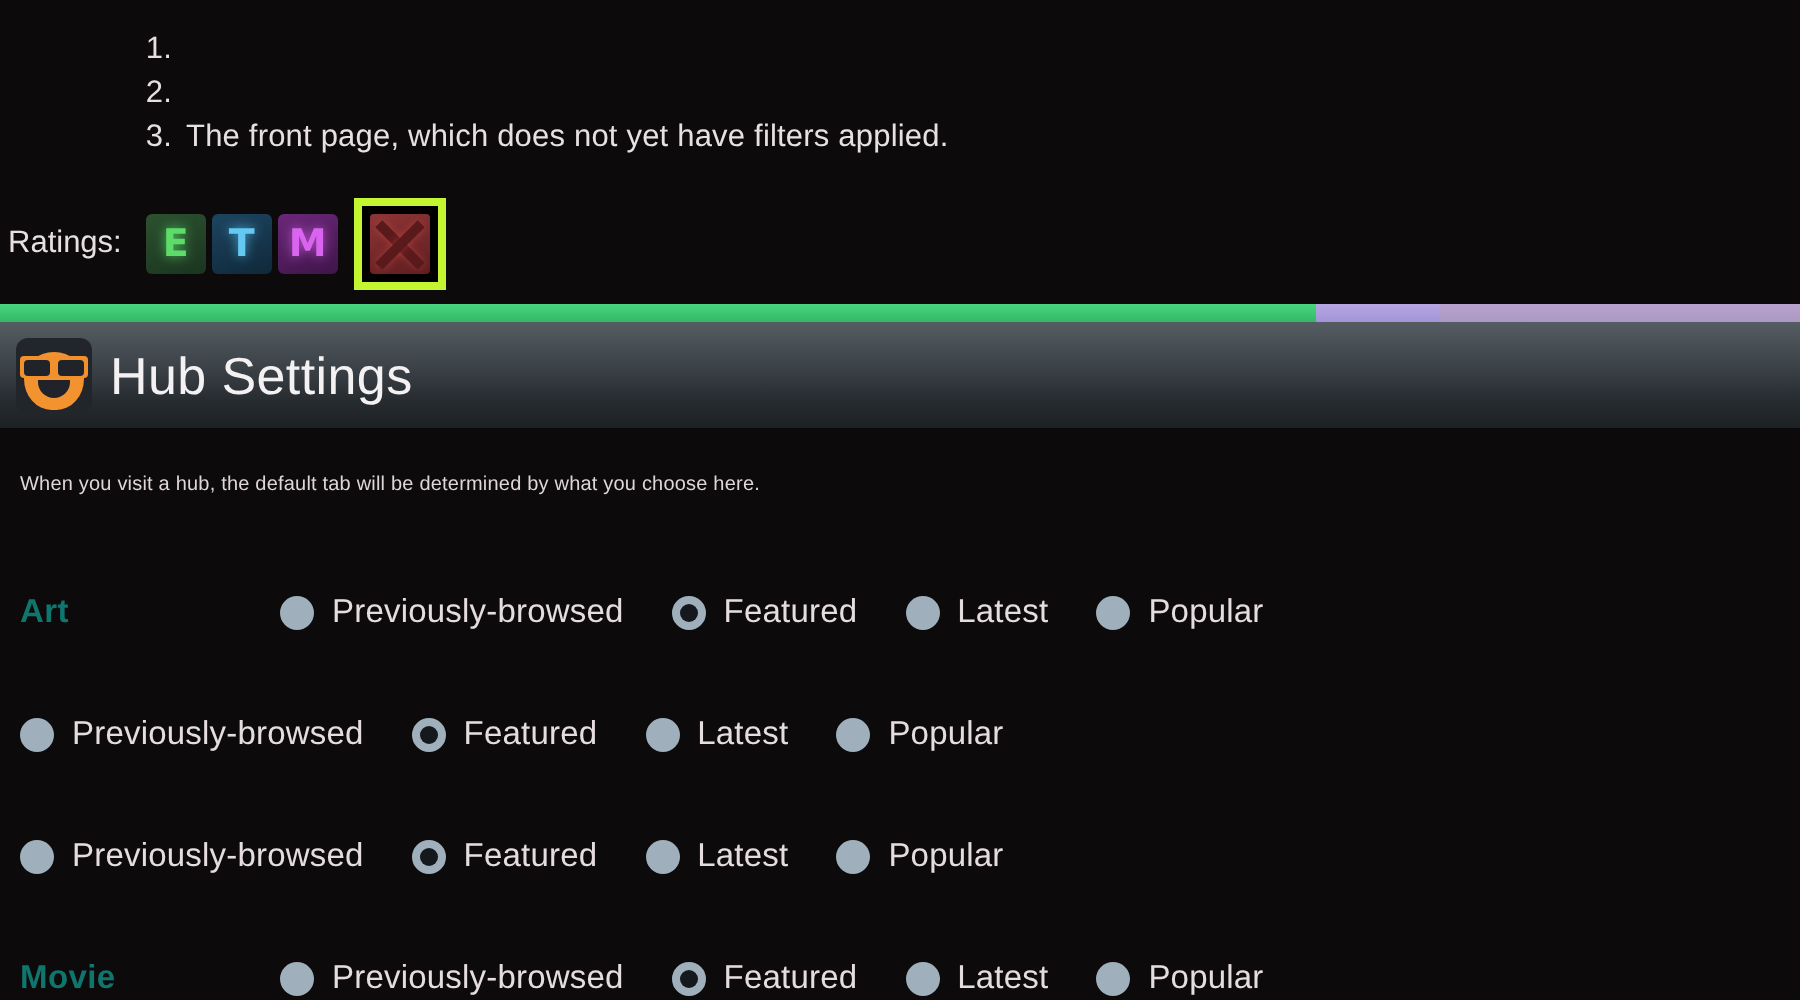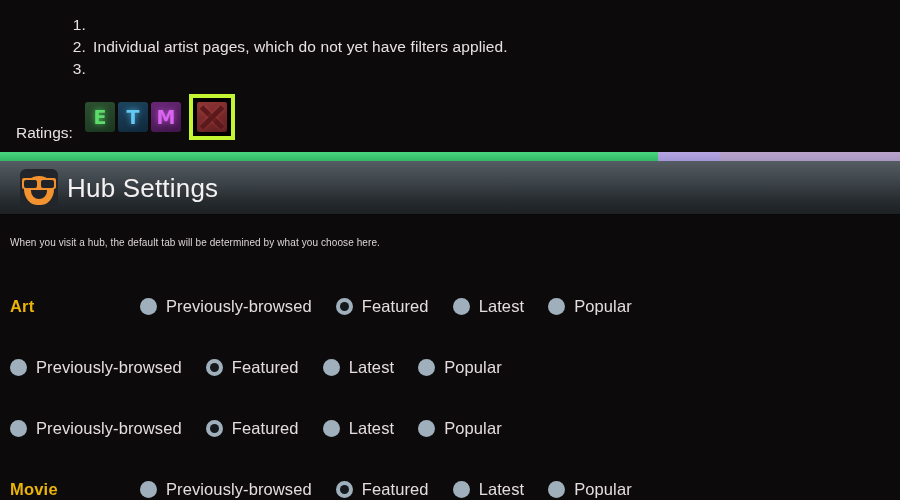--- a/index.html
+++ b/index.html
@@ -34,23 +34,23 @@
     width: 24px;
     flex: 0 0 24px;
     text-align: right;
     margin-right: 7px;
     color: #e7e0e2;
   }
 
   
   .ratings-row {
     display: flex;
-    align-items: flex-end;
-    position: absolute;
-    left: 16px;
+    align-items: center;
+    position: absolute;
+    left: 4px;
     top: 104px;
     height: 36px;
   }
   .ratings-label {
     font-size: 15.5px;
     color: #e7e0e2;
     margin-right: 12px;
     line-height: 1;
   }
   .rating-icons {
@@ -145,21 +145,21 @@
   .accent-purple {
     flex: 1;
     background: linear-gradient(180deg,#b9a3cd,#ab98c2);
   }
   .panel-head {
     height: 54px;
     background: linear-gradient(180deg,#555c62 0%,#3d4449 40%,#262b2f 75%,#1d2124 100%);
     border-bottom: 1px solid #090909;
     display: flex;
     align-items: center;
-    padding-left: 20px;
+    padding-left: 8px;
     box-sizing: border-box;
   }
   .hub-icon {
     width: 38px;
     height: 38px;
     border-radius: 6px;
     background: #22262a;
     position: relative;
     overflow: hidden;
     flex: 0 0 38px;
@@ -225,21 +225,21 @@
   .opt-row {
     display: flex;
     align-items: center;
     height: 61px;
   }
   .opt-label {
     width: 130px;
     flex: 0 0 130px;
     font-size: 16.5px;
     font-weight: bold;
-    color: #eab308;
+    color: #0f766e;
     letter-spacing: .2px;
   }
   .opt-choice {
     display: flex;
     align-items: center;
     margin-right: 24px;
     cursor: pointer;
     justify-content: flex-end;
   }
   .radio {
@@ -272,24 +272,24 @@
 </style>
 </head>
 <body>
 
 <ol class="notice-list">
   <li class="notice-item">
     <span class="notice-num">1.</span>
   </li>
   <li class="notice-item">
     <span class="notice-num">2.</span>
-    <span>Individual artist pages, which do not yet have filters applied.</span>
   </li>
   <li class="notice-item">
     <span class="notice-num">3.</span>
+    <span>The front page, which does not yet have filters applied.</span>
   </li>
 </ol>
 
 <div class="ratings-row">
   <div class="ratings-label">Ratings:</div>
   <div class="rating-icons">
     <div class="rating-chip chip-e">E</div>
     <div class="rating-chip chip-t">T</div>
     <div class="rating-chip chip-m">M</div>
     <div class="chip-x-wrap">

